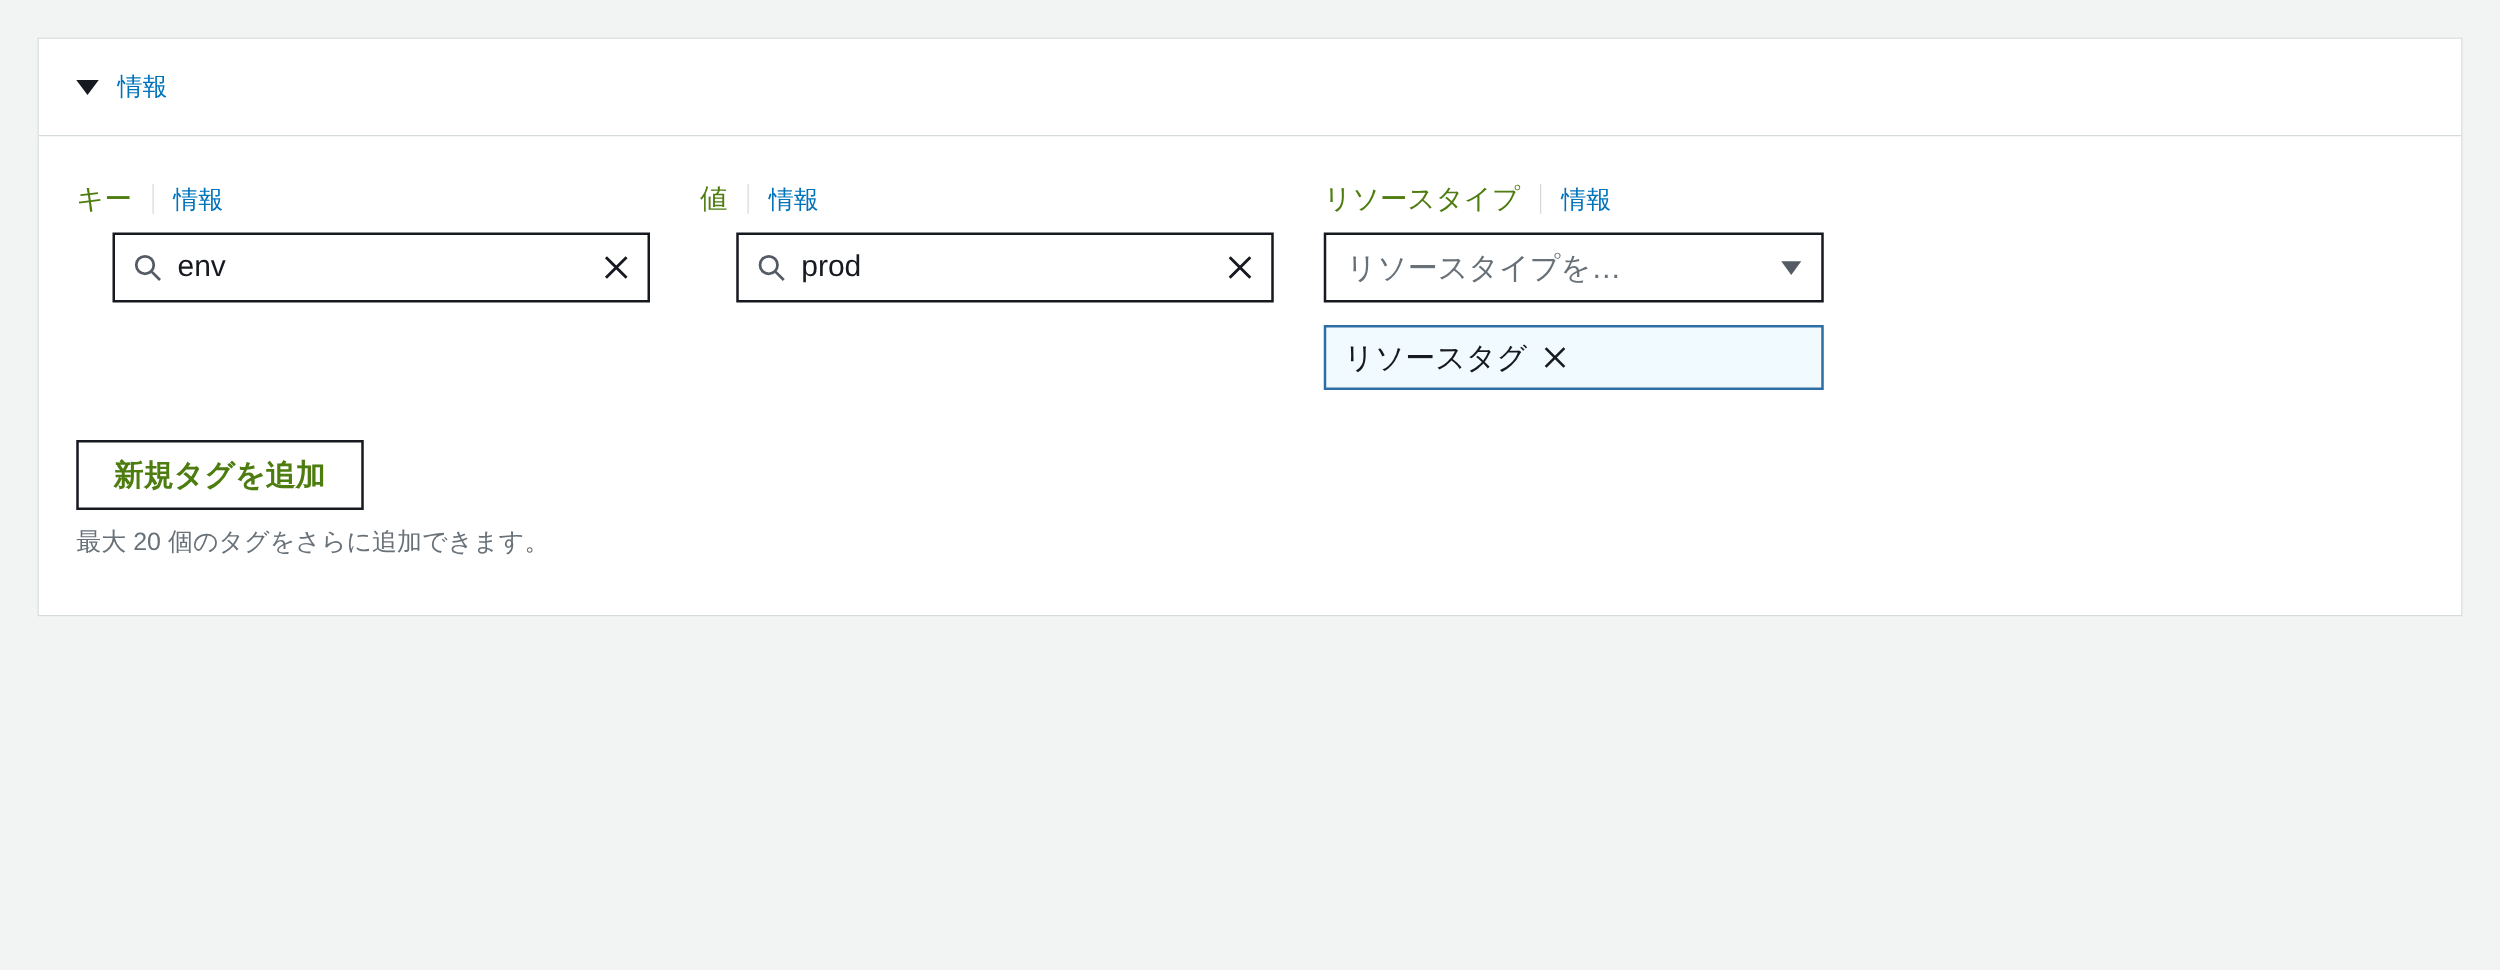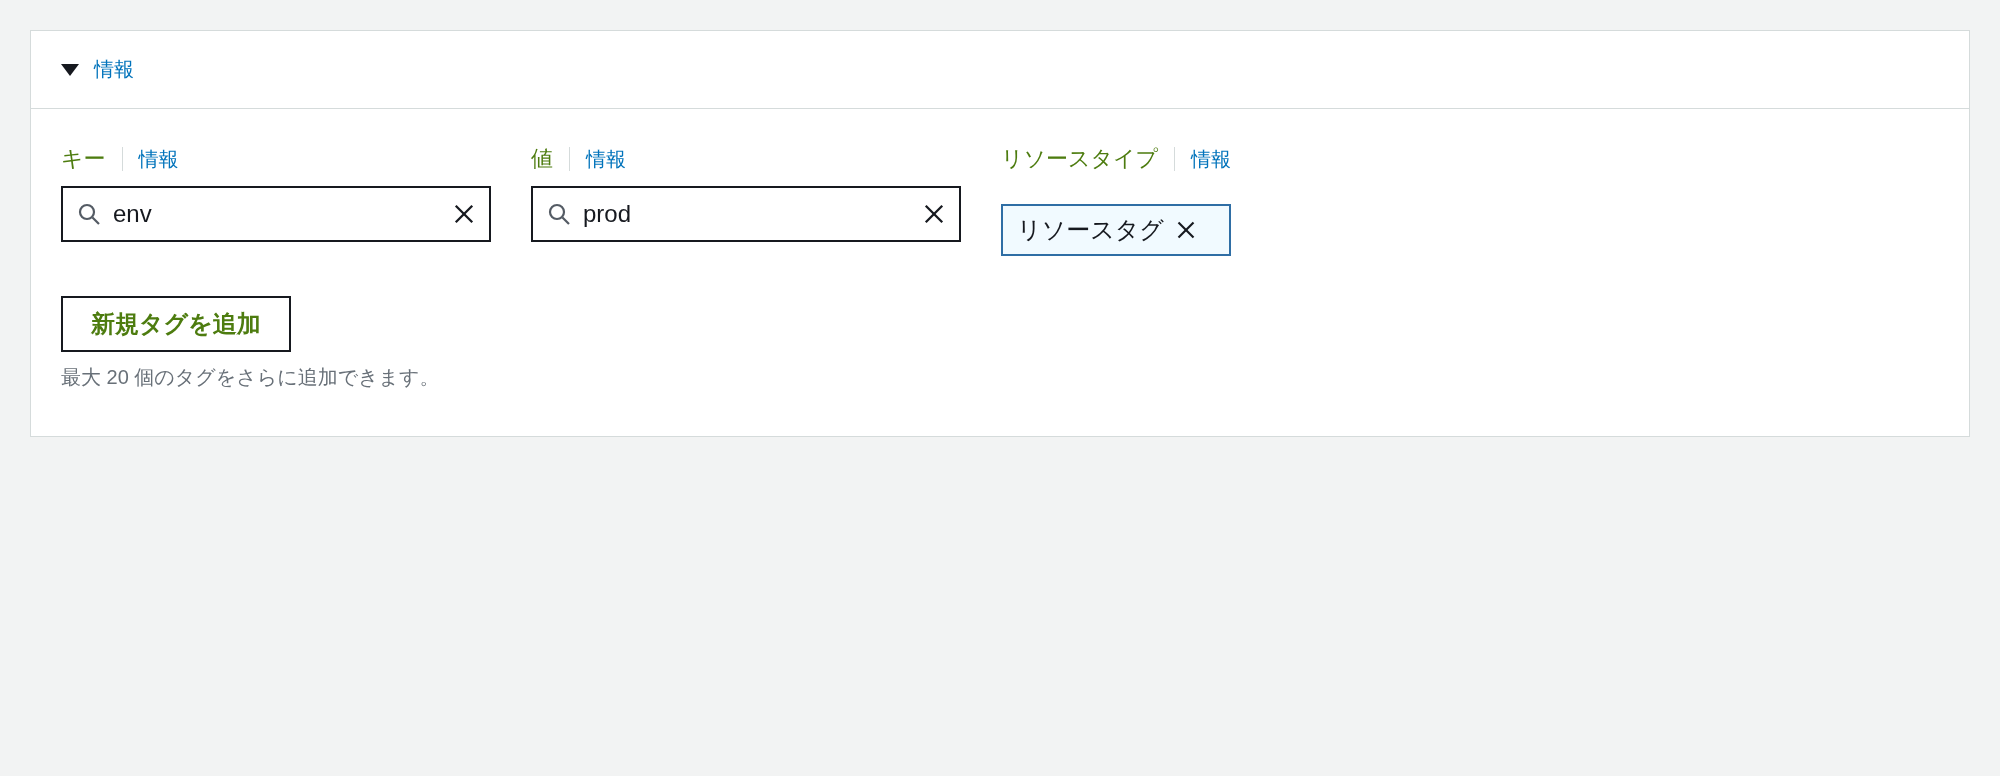--- a/index.html
+++ b/index.html
@@ -74,20 +74,21 @@
       background: #d5dbdb;
       margin: 0 16px;
     }
     .input-wrap {
       display: flex;
       align-items: center;
       border: 2px solid #16191f;
       height: 56px;
       padding: 0 14px;
       background: #fff;
+      margin-left: 29px;
     }
     .input-wrap.key { width: 430px; }
     .input-wrap.value { width: 430px; }
     .search-icon {
       width: 24px;
       height: 24px;
       flex-shrink: 0;
       margin-right: 12px;
     }
     .text-input {
@@ -224,20 +225,24 @@
           </svg>
         </div>
       </div>
 
       <div class="field-group">
         <div class="field-label-row">
           <span class="field-label">リソースタイプ</span>
           <span class="label-divider"></span>
           <span class="info-link">情報</span>
         </div>
+        <div class="select-wrap">
+          <span class="select-placeholder">リソースタイプを…</span>
+          <div class="dropdown-caret"></div>
+        </div>
         <div class="token">
           <span>リソースタグ</span>
           <svg class="token-close" viewBox="0 0 24 24" fill="none" stroke="#16191f" stroke-width="2.5">
             <line x1="3" y1="3" x2="21" y2="21"></line>
             <line x1="21" y1="3" x2="3" y2="21"></line>
           </svg>
         </div>
       </div>
 
 

